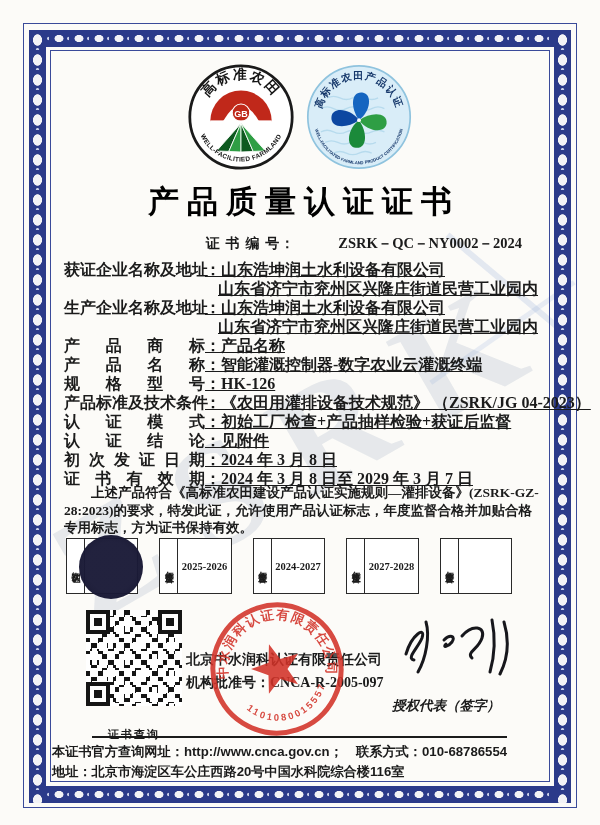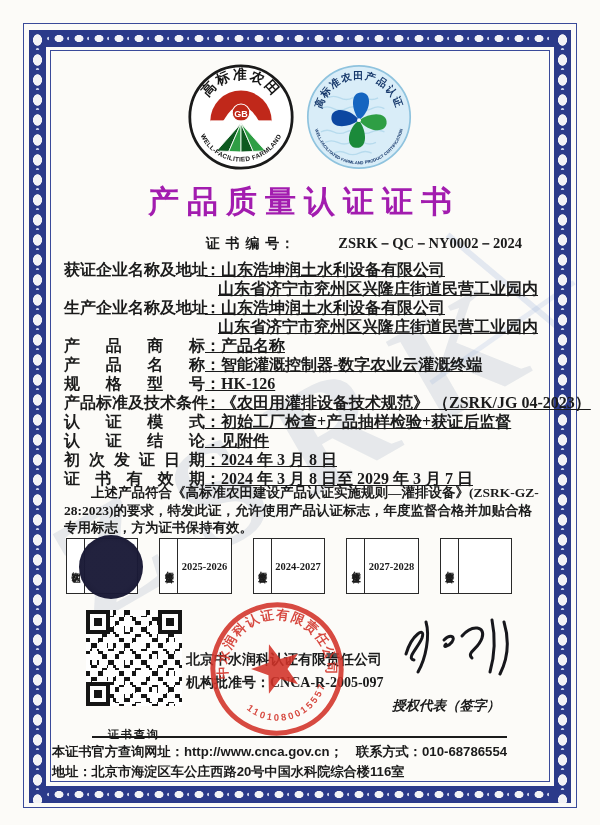--- a/index.html
+++ b/index.html
@@ -28,21 +28,21 @@
   .watermark{position:absolute;left:30px;top:360px;width:540px;text-align:center;z-index:0;
       font-family:"Liberation Serif","DejaVu Serif",serif;font-weight:800;font-size:150px;
       letter-spacing:34px;color:rgba(168,178,198,.26);transform:rotate(-30deg);pointer-events:none;}
   .wm-line{position:absolute;z-index:0;pointer-events:none;}
   .wm-line-a{left:430px;top:280px;width:150px;height:6px;background:rgba(140,165,215,.22);transform:rotate(40deg);}
   .wm-line-b{left:415px;top:330px;width:175px;height:5px;background:rgba(140,165,215,.18);transform:rotate(-35deg);}
 
   
   .logos{position:absolute;left:0;right:0;top:64px;display:flex;justify-content:center;gap:12px;z-index:2;}
   .title{position:absolute;left:0;right:0;top:181px;text-align:center;font-size:31px;font-weight:900;
-      letter-spacing:8px;text-indent:8px;color:#a21caf;z-index:2;}
+      letter-spacing:8px;text-indent:8px;color:#000000;z-index:2;}
   .cert-no{position:absolute;right:78px;top:234px;font-size:14px;font-weight:bold;z-index:2;}
   .cert-no .lbl{letter-spacing:1px;}
   .cert-no .serif{font-size:14.5px;margin-left:44px;}
 
   
   .fields{position:absolute;left:64px;right:38px;top:260px;font-size:16px;z-index:2;text-decoration:underline;}
   .f-row{line-height:19px;white-space:nowrap;}
   .f-label{display:inline-block;width:141px;text-align:justify;text-align-last:justify;font-weight:bold;vertical-align:bottom;}
   .f-colon{font-weight:bold;}
   .f-value{font-family:"Liberation Serif","DejaVu Serif",serif;font-weight:600;}

